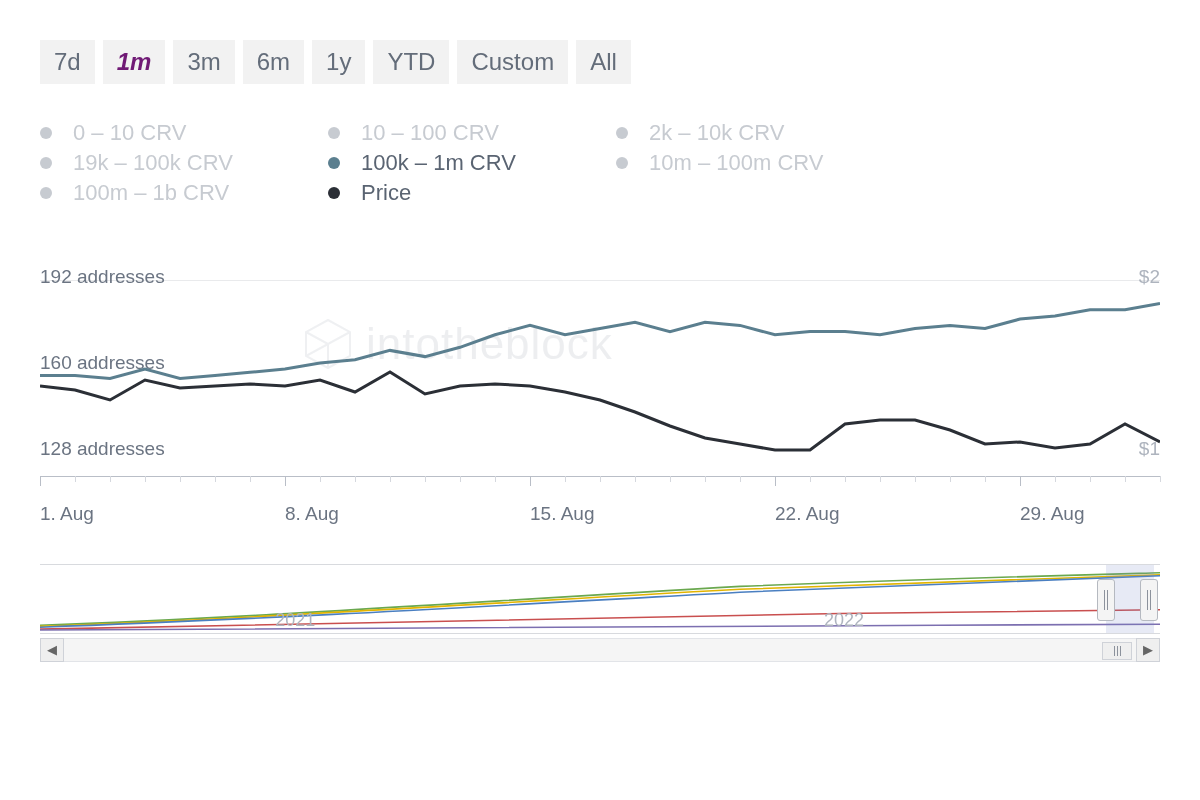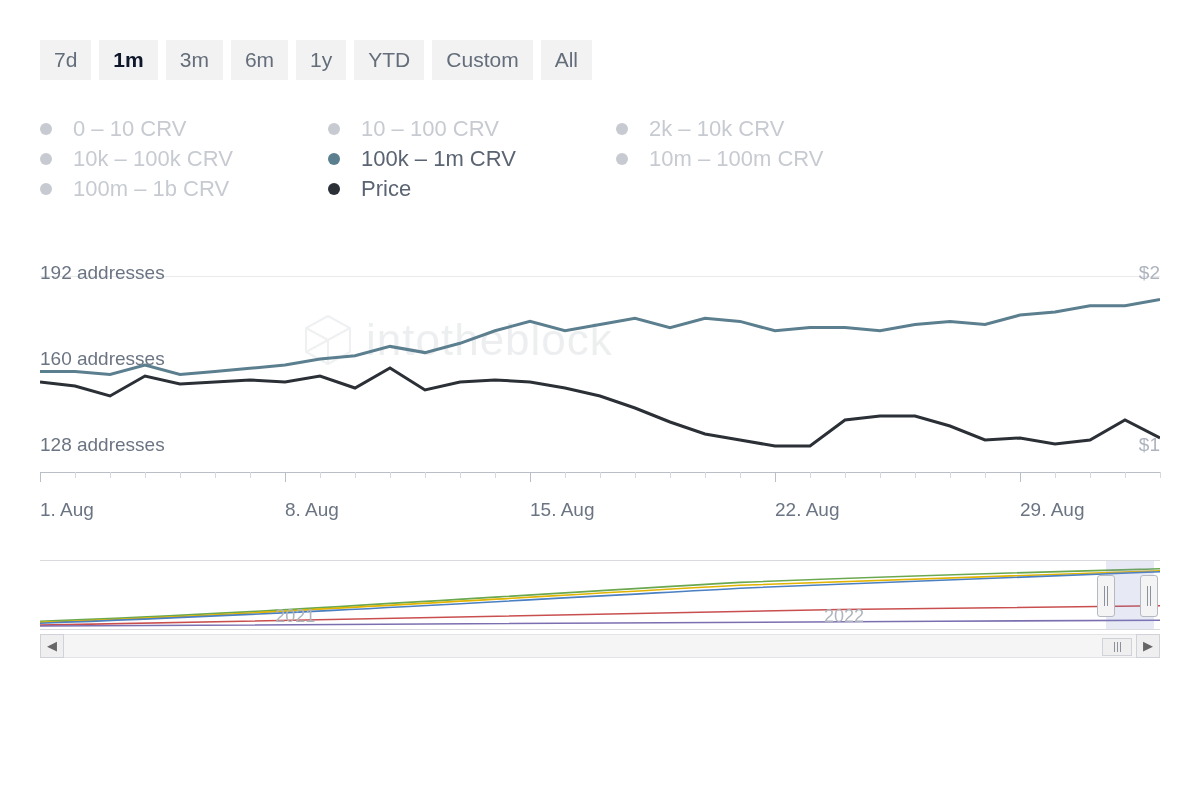--- a/index.html
+++ b/index.html
@@ -20,28 +20,29 @@
   
   .range-row {
     display: flex;
     gap: 8px;
     margin-bottom: 36px;
   }
   .range-btn {
     background: #f2f2f2;
     border: none;
     padding: 8px 14px;
-    font-size: 21px;
+    font-size: 24px;
     color: #646d7a;
     cursor: pointer;
     font-family: inherit;
   }
   .range-btn.active {
-    color: #0f172a;
+    color: #701a75;
     font-weight: 700;
+    font-style: italic;
   }
 
   
   .legend-grid {
     display: grid;
     grid-template-columns: repeat(3, 270px);
     column-gap: 18px;
     row-gap: 4px;
     margin-bottom: 60px;
     font-size: 22px;
@@ -246,21 +247,21 @@
       <div class="legend-item">
         <span class="legend-dot"></span>
         <span>10 – 100 CRV</span>
       </div>
       <div class="legend-item">
         <span class="legend-dot"></span>
         <span>2k – 10k CRV</span>
       </div>
       <div class="legend-item">
         <span class="legend-dot"></span>
-        <span>10k – 100k CRV</span>
+        <span>19k – 100k CRV</span>
       </div>
       <div class="legend-item active">
         <span class="legend-dot addr"></span>
         <span>100k – 1m CRV</span>
       </div>
       <div class="legend-item">
         <span class="legend-dot"></span>
         <span>10m – 100m CRV</span>
       </div>
       <div class="legend-item">

